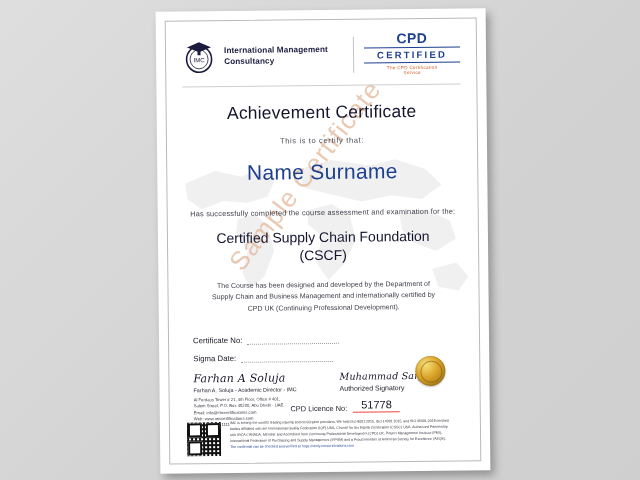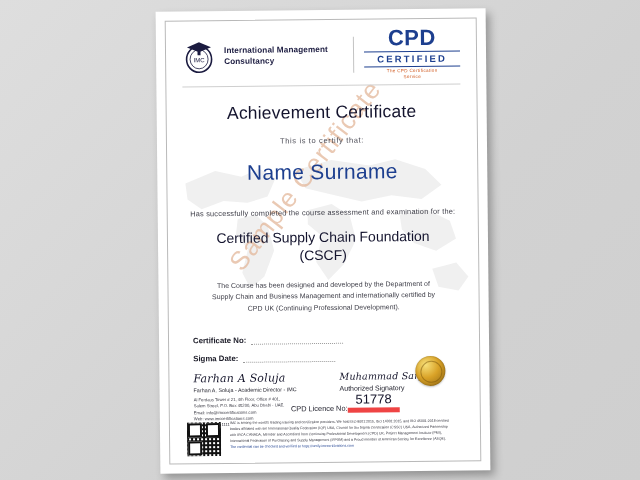--- a/index.html
+++ b/index.html
@@ -105,21 +105,21 @@
     margin: 0 10px;
     flex: 0 0 auto;
   }
   .cpd-block {
     flex: 0 0 auto;
     text-align: center;
     width: 96px;
   }
   .cpd-badge {
     font-family: "Liberation Sans", sans-serif;
-    font-size: 22px;
+    font-size: 14px;
     font-weight: bold;
     color: #1d3f8f;
     line-height: 0.95;
     letter-spacing: 0.5px;
   }
   .cpd-certified {
     font-size: 9.5px;
     font-weight: bold;
     color: #1d3f8f;
     letter-spacing: 2.2px;
@@ -198,21 +198,21 @@
     margin-top: 22px;
     padding-left: 8px;
   }
   .field-row {
     display: flex;
     align-items: flex-end;
     font-size: 7.8px;
     color: #20202c;
     margin-bottom: 9px;
   }
-  .field-label { flex: 0 0 auto; font-weight: bold; }
+  .field-label { flex: 0 0 auto; }
   .field-line {
     flex: 0 0 92px;
     margin-left: 5px;
     border-bottom: 1px dotted #9a9a9a;
     height: 8px;
   }
 
   
   .signatures {
     position: relative;
@@ -280,23 +280,24 @@
   .licence-row {
     display: flex;
     align-items: flex-end;
     justify-content: flex-end;
     font-size: 7.4px;
     color: #20202c;
     padding-right: 64px;
     margin-bottom: 7px;
   }
   .licence-value {
-    border-bottom: 5px solid #ef4444;
+    margin-left: 6px;
+    border-bottom: 1px solid #ef4444;
     padding: 0 8px 1px 8px;
-    font-size: 13px;
+    font-size: 11px;
     color: #15152b;
   }
   .footer-main {
     display: flex;
     align-items: flex-start;
     gap: 8px;
   }
   .qr {
     flex: 0 0 auto;
     width: 34px;

